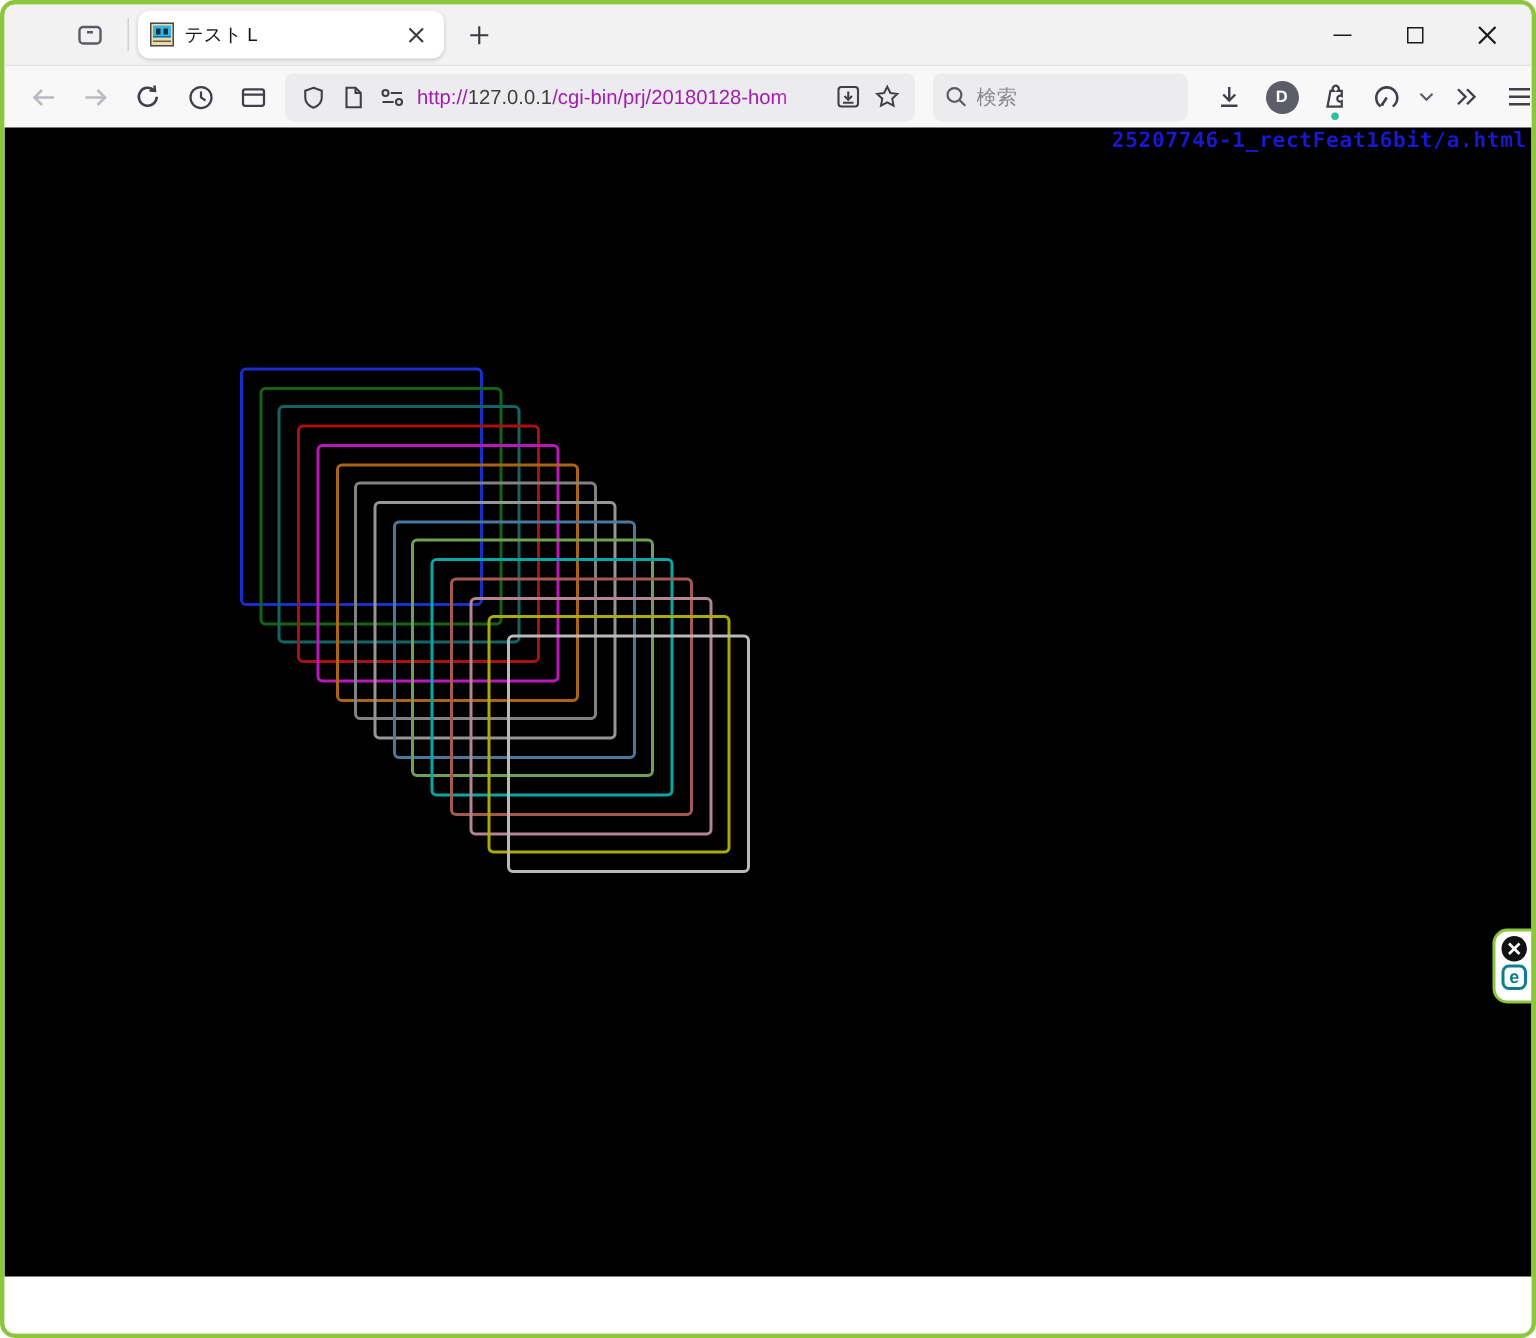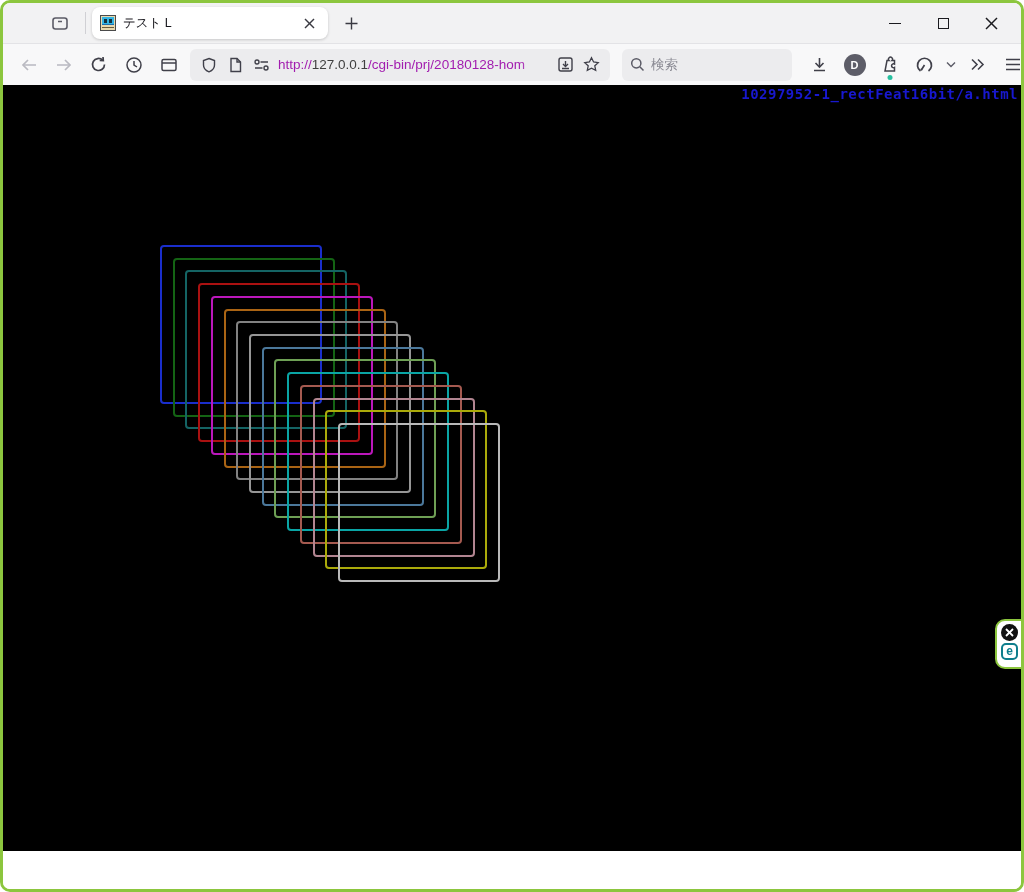--- a/index.html
+++ b/index.html
@@ -7,21 +7,21 @@
   .window {
     position:relative; width:1024px; height:892px;
     border:3px solid var(--accent,#8cc63e); border-radius:10px;
     overflow:hidden; background:#fff; display:flex; flex-direction:column;
   }
   
   .titlebar { height:40px; background:#f2f2f3; display:flex; align-items:center; padding:0 10px 0 0; flex:0 0 auto; }
   .fxview-btn { width:34px; height:30px; margin-left:40px; display:flex; align-items:center; justify-content:center; border-radius:4px; }
   .tb-sep { width:1px; height:22px; background:#d0d0d4; margin:0 6px 0 8px; }
   .tab {
-    width:236px; height:32px; background:#fff; border-radius:8px;
+    width:204px; height:32px; background:#fff; border-radius:8px;
     display:flex; align-items:center; padding:0 8px; gap:7px;
     box-shadow:0 1px 3px rgba(0,0,0,.18);
   }
   .favicon { width:16px; height:16px; border:1px solid #4a4a4a; background:#e8d9ae; position:relative; flex:0 0 auto; }
   .favicon .scr { position:absolute; left:1px; right:1px; top:1px; height:8px; background:#34b4e4; border-bottom:1px solid #1b6fae; }
   .favicon .eye { position:absolute; top:3px; width:3px; height:4px; background:#14323f; }
   .favicon .eye.l { left:3px; } .favicon .eye.r { left:8px; }
   .favicon .base { position:absolute; left:1px; right:1px; bottom:2px; height:1px; background:#6b5b3a; }
   .tab-title { font-size:12.5px; color:#15141a; flex:1 1 auto; white-space:nowrap; overflow:hidden; }
   .tab-close { width:22px; height:22px; display:flex; align-items:center; justify-content:center; border-radius:4px; flex:0 0 auto; }
@@ -271,21 +271,21 @@
             <line x1="1" y1="1.5" x2="15" y2="1.5"></line>
               <line x1="1" y1="6.5" x2="15" y2="6.5"></line>
               <line x1="1" y1="11.5" x2="15" y2="11.5"></line>
           </svg>
         </span>
       </div>
     </div>
   </div>
 
   <div class="content">
-    <div class="page-heading" style="color: rgb(24, 24, 207);">10297952-1_rectFeat16bit/a.html</div>
+    <div class="page-heading" style="color: rgb(24, 24, 207);">25207746-1_rectFeat16bit/a.html</div>
     <div>
         <div class="rect" style="left: 157px; top: 160px; width: 162px; height: 159px; border-width: 2px; border-radius: 4px; border-color: rgb(26, 46, 204);"></div>
         <div class="rect" style="left: 170px; top: 173px; width: 162px; height: 159px; border-width: 2px; border-radius: 4px; border-color: rgb(20, 100, 20);"></div>
         <div class="rect" style="left: 182px; top: 185px; width: 162px; height: 159px; border-width: 2px; border-radius: 4px; border-color: rgb(20, 100, 100);"></div>
         <div class="rect" style="left: 195px; top: 198px; width: 162px; height: 159px; border-width: 2px; border-radius: 4px; border-color: rgb(170, 17, 17);"></div>
         <div class="rect" style="left: 208px; top: 211px; width: 162px; height: 159px; border-width: 2px; border-radius: 4px; border-color: rgb(187, 23, 187);"></div>
         <div class="rect" style="left: 221px; top: 224px; width: 162px; height: 159px; border-width: 2px; border-radius: 4px; border-color: rgb(170, 100, 20);"></div>
         <div class="rect" style="left: 233px; top: 236px; width: 162px; height: 159px; border-width: 2px; border-radius: 4px; border-color: rgb(130, 130, 130);"></div>
         <div class="rect" style="left: 246px; top: 249px; width: 162px; height: 159px; border-width: 2px; border-radius: 4px; border-color: rgb(150, 150, 150);"></div>
         <div class="rect" style="left: 259px; top: 262px; width: 162px; height: 159px; border-width: 2px; border-radius: 4px; border-color: rgb(75, 120, 155);"></div>

